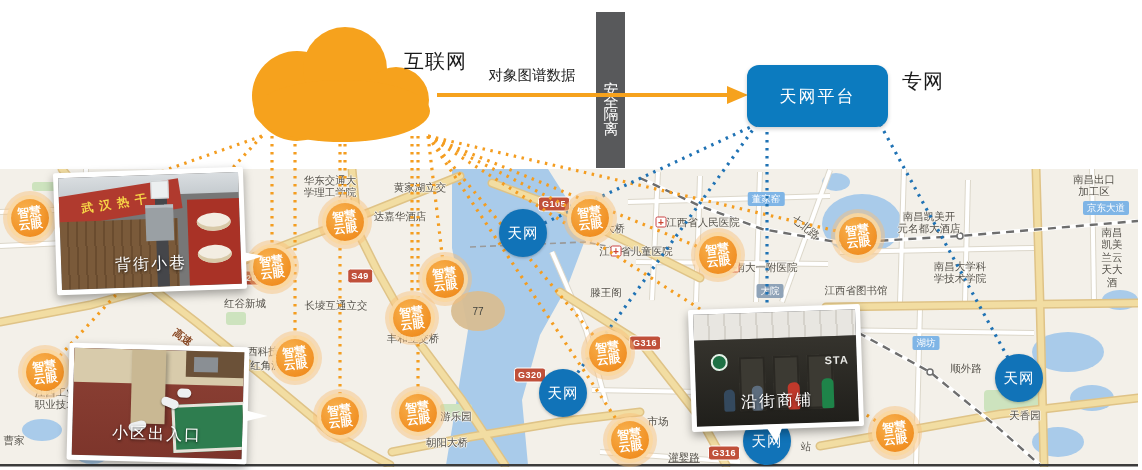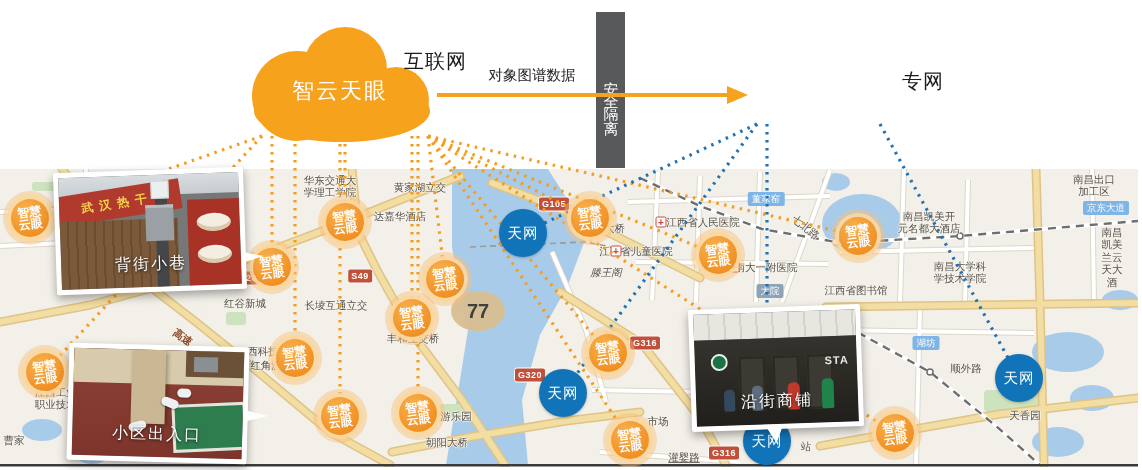--- a/index.html
+++ b/index.html
@@ -23,21 +23,21 @@
   .shield{position:absolute;transform:translate(-50%,-50%);background:#c0503a;color:#fff;
           font-size:9px;font-weight:bold;padding:0 3px;border-radius:3px;border:1px solid #fff;
           line-height:13px;letter-spacing:.5px;}
   .tag{position:absolute;transform:translate(-50%,-50%);background:#7fb5e6;color:#fff;
        font-size:9.5px;padding:0 4px;border-radius:2px;line-height:14px;white-space:nowrap;}
   .tag.slate{background:#8fa3b8;}
   .cross{position:absolute;transform:translate(-50%,-50%);width:11px;height:11px;background:#fff;
          border:1px solid #c44;color:#c43;font-size:10px;font-weight:bold;line-height:9px;
          text-align:center;border-radius:2px;}
   .num77{position:absolute;transform:translate(-50%,-50%);width:54px;height:40px;background:#d9be93;
-         border-radius:50%;color:#3a3a33;font-size:20px;font-weight:bold;display:flex;
+         border-radius:50%;color:#3a3a33;font-size:10px;font-weight:normal;display:flex;
          align-items:center;justify-content:center;opacity:.95;}
 
   
   .badge-o{position:absolute;width:38px;height:38px;margin:-19px 0 0 -19px;border-radius:50%;
            background:radial-gradient(circle at 38% 30%,#f8b14e,#ee8312);
            box-shadow:0 0 0 4px rgba(251,215,160,.9),0 0 0 8px rgba(248,190,120,.45);
            display:flex;align-items:center;justify-content:center;}
   .badge-o .bt{color:#fff;font-size:12px;font-weight:bold;line-height:1.02;text-align:center;
                transform:rotate(-7deg);white-space:pre;}
   .badge-b{position:absolute;width:48px;height:48px;margin:-24px 0 0 -24px;border-radius:50%;
@@ -213,21 +213,21 @@
 学理工学院</div>
       <div class="mlab" style="left: 420px; top: 187px;">黄家湖立交</div>
       <div class="mlab" style="left: 400px; top: 216px; text-align: center;">达嘉华酒店</div>
       <div class="mlab" style="left: 245px; top: 303px;">红谷新城</div>
       <div class="mlab" style="left: 336px; top: 305px;">长堎互通立交</div>
       <div class="mlab" style="left: 413px; top: 338px;">丰和立交桥</div>
       <div class="mlab" style="left: 263px; top: 351px; text-align: right;">西科技</div>
       <div class="mlab" style="left: 266px; top: 365px;">红角洲</div>
       <div class="mlab" style="left: 33px; top: 398px; margin-left: 28px;">江西工业贸
 职业技术学</div>
-      <div class="mlab" style="left: 606px; top: 272px; font-style: italic;">滕王阁</div>
+      <div class="mlab" style="left: 606px; top: 292px;">滕王阁</div>
       <div class="mlab" style="left: 636px; top: 251px;">江西省儿童医院</div>
       <div class="mlab" style="left: 703px; top: 222px;">江西省人民医院</div>
       <div class="mlab" style="left: 766px; top: 267px;">南大一附医院</div>
       <div class="mlab" style="left: 604px; top: 228px;">八一大桥</div>
       <div class="mlab" style="left: 856px; top: 290px;">江西省图书馆</div>
       <div class="mlab" style="left: 806px; top: 227px; transform: translate(-50%, -50%) rotate(38deg);">七北路</div>
       <div class="mlab" style="left: 1094px; top: 185px;">南昌出口加工区</div>
       <div class="mlab" style="left: 929px; top: 222px;">南昌凯美开
 元名都大酒店</div>
       <div class="mlab" style="left: 1112px; top: 257px;">南昌凯美
@@ -410,26 +410,26 @@
 
   <div id="header">
     <svg id="hdr-svg" width="1142" height="170">
       <g fill="#f6a21d">
         <circle cx="297" cy="96" r="45"></circle>
         <circle cx="345" cy="69" r="42"></circle>
         <circle cx="396" cy="100" r="33"></circle>
         <ellipse cx="342" cy="111" rx="88" ry="31"></ellipse>
       </g>
     </svg>
-    <div class="cloud-label">智云天眼</div>
     <div class="lbl-internet">互联网</div>
     <div class="barrier">
       <span>安全隔离</span>
     </div>
     <svg id="hdr-arrow" style="position:absolute;left:0;top:0;" width="1142" height="170">
       <line x1="437" y1="95" x2="728" y2="95" stroke="#f6a21d" stroke-width="4"></line>
       <polygon points="727,86 748,95 727,104" fill="#f6a21d"></polygon>
     </svg>
     <div class="arrow-top">对象图谱数据</div>
+    <div class="platform">天网平台</div>
     <div class="lbl-private">专网</div>
   </div>
 
 </div>
 
 </body></html>

